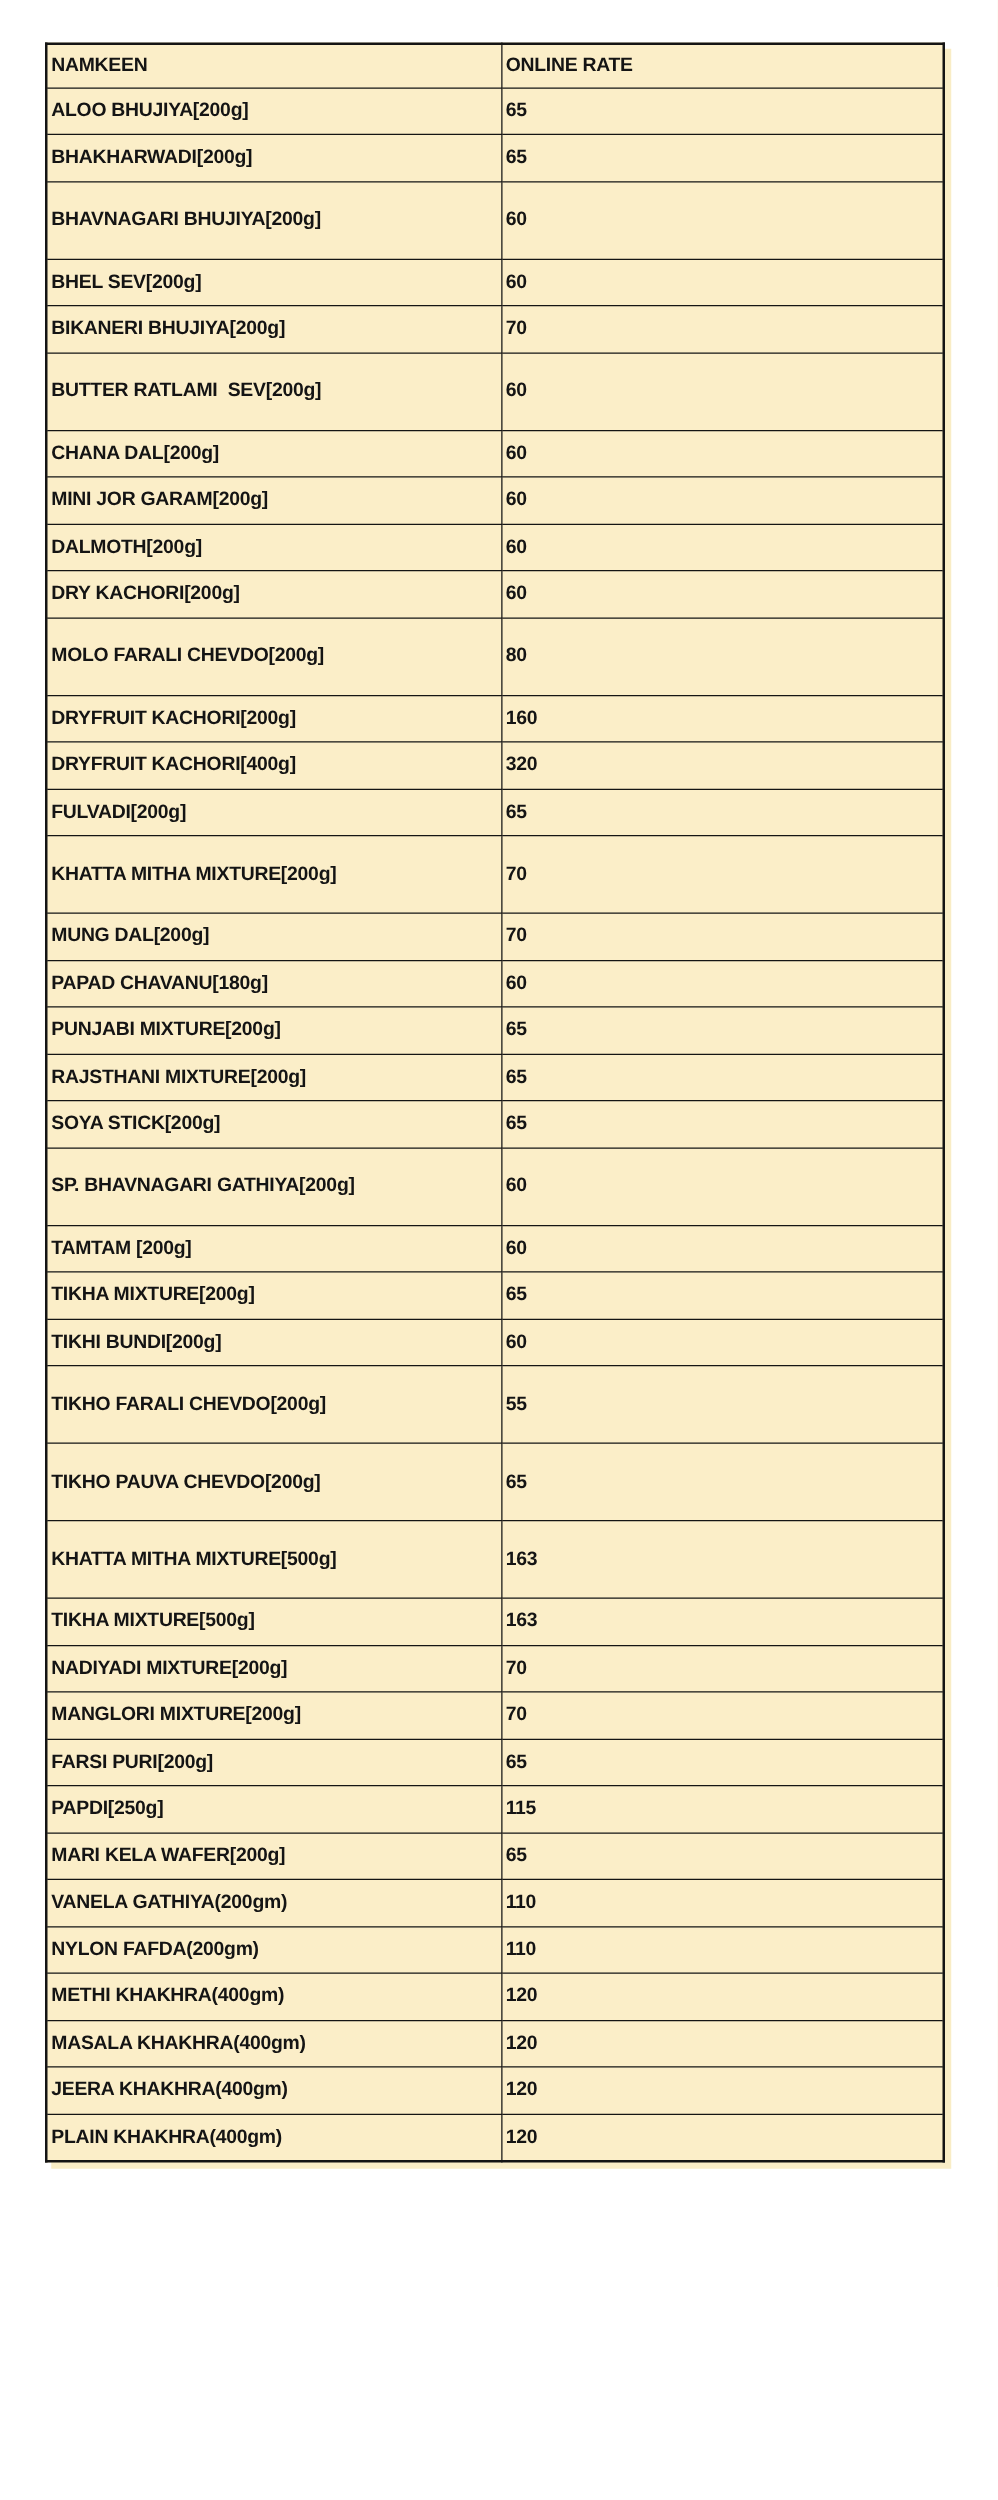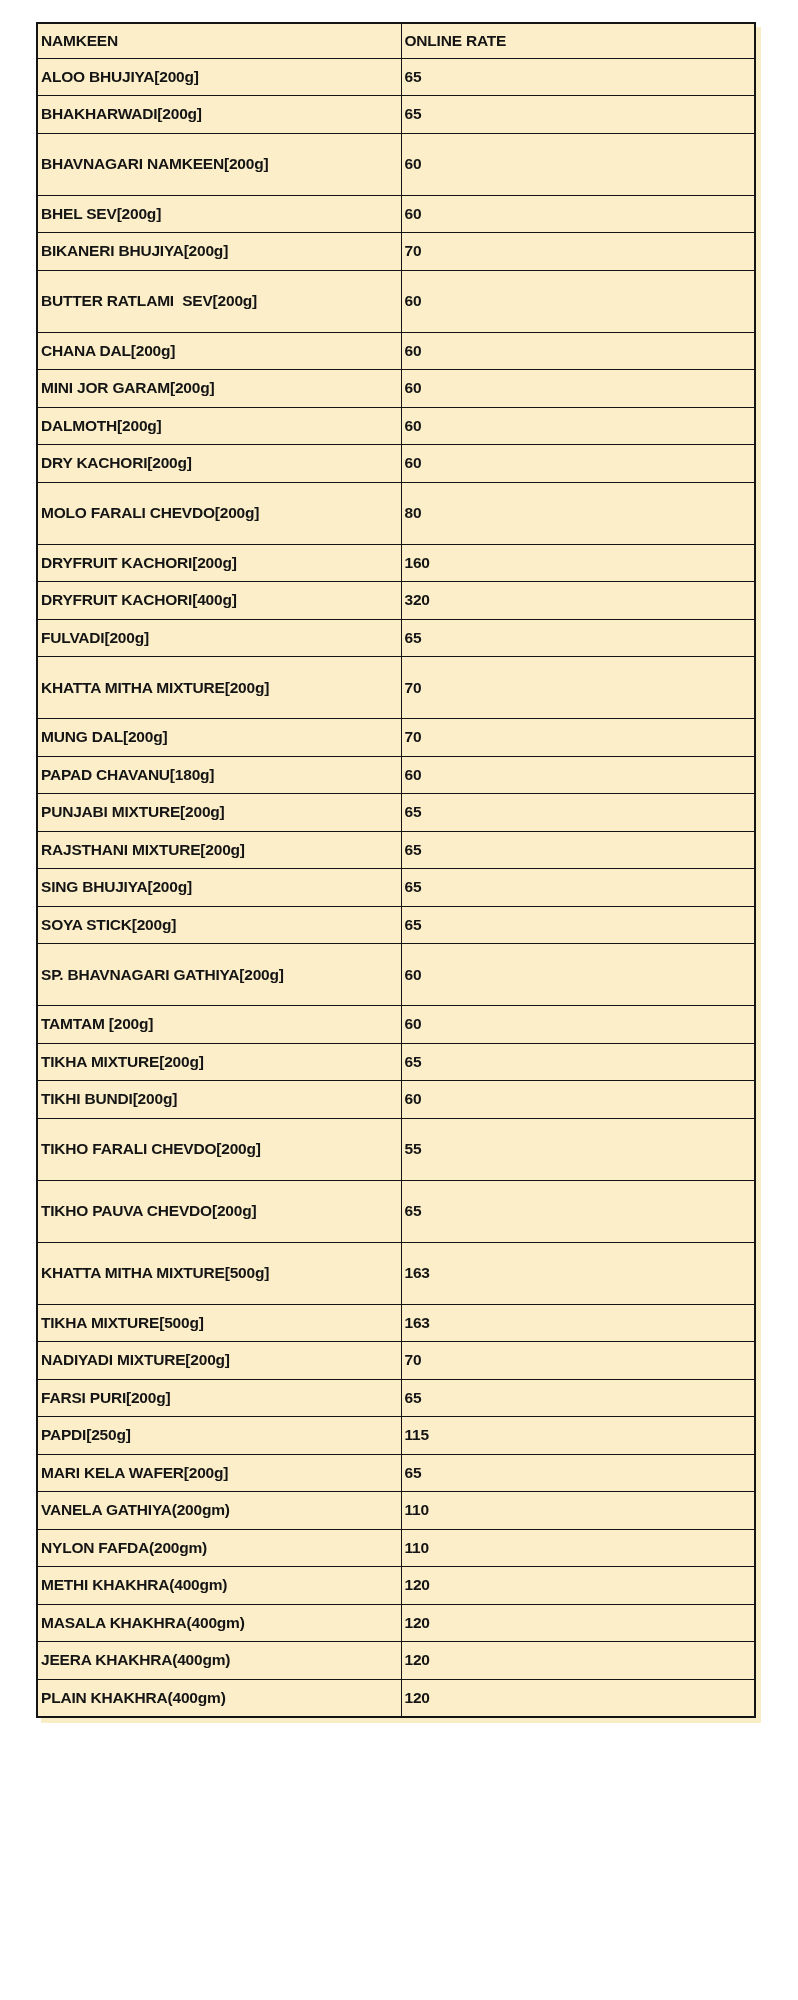--- a/index.html
+++ b/index.html
@@ -11,21 +11,21 @@
   .page {
     position: relative;
     width: 798px;
     height: 2000px;
     background: #ffffff;
     overflow: hidden;
   }
   .price-table {
     position: absolute;
     left: 36px;
-    top: 22px;
+    top: 34px;
     width: 718px;
     border-collapse: collapse;
     table-layout: fixed;
     background: #FBEEC8;
     border: 2.5px solid #141414;
     box-shadow: 5px 5px 0 0 #F9EDC6;
   }
   .price-table col.col-name { width: 364px; }
   .price-table col.col-rate { width: 354px; }
   .price-table th,
@@ -66,21 +66,21 @@
     <td class="cell-rate">65</td>
   </tr>
 
 
   <tr>
     <td class="cell-name">BHAKHARWADI[200g]</td>
     <td class="cell-rate">65</td>
   </tr>
 
   <tr class="tall">
-    <td class="cell-name">BHAVNAGARI NAMKEEN[200g]</td>
+    <td class="cell-name">BHAVNAGARI BHUJIYA[200g]</td>
     <td class="cell-rate">60</td>
   </tr>
 
   <tr>
     <td class="cell-name">BHEL SEV[200g]</td>
     <td class="cell-rate">60</td>
   </tr>
 
   <tr>
     <td class="cell-name">BIKANERI BHUJIYA[200g]</td>
@@ -150,24 +150,20 @@
   <tr>
     <td class="cell-name">PUNJABI MIXTURE[200g]</td>
     <td class="cell-rate">65</td>
   </tr>
 
   <tr>
     <td class="cell-name">RAJSTHANI MIXTURE[200g]</td>
     <td class="cell-rate">65</td>
   </tr>
 
-  <tr>
-    <td class="cell-name">SING BHUJIYA[200g]</td>
-    <td class="cell-rate">65</td>
-  </tr>
 
 
   <tr>
     <td class="cell-name">SOYA STICK[200g]</td>
     <td class="cell-rate">65</td>
   </tr>
 
   <tr class="tall">
     <td class="cell-name">SP. BHAVNAGARI GATHIYA[200g]</td>
     <td class="cell-rate">60</td>
@@ -207,20 +203,24 @@
   <tr>
     <td class="cell-name">TIKHA MIXTURE[500g]</td>
     <td class="cell-rate">163</td>
   </tr>
 
   <tr>
     <td class="cell-name">NADIYADI MIXTURE[200g]</td>
     <td class="cell-rate">70</td>
   </tr>
 
+  <tr>
+    <td class="cell-name">MANGLORI MIXTURE[200g]</td>
+    <td class="cell-rate">70</td>
+  </tr>
 
 
   <tr>
     <td class="cell-name">FARSI PURI[200g]</td>
     <td class="cell-rate">65</td>
   </tr>
 
   <tr>
     <td class="cell-name">PAPDI[250g]</td>
     <td class="cell-rate">115</td>

